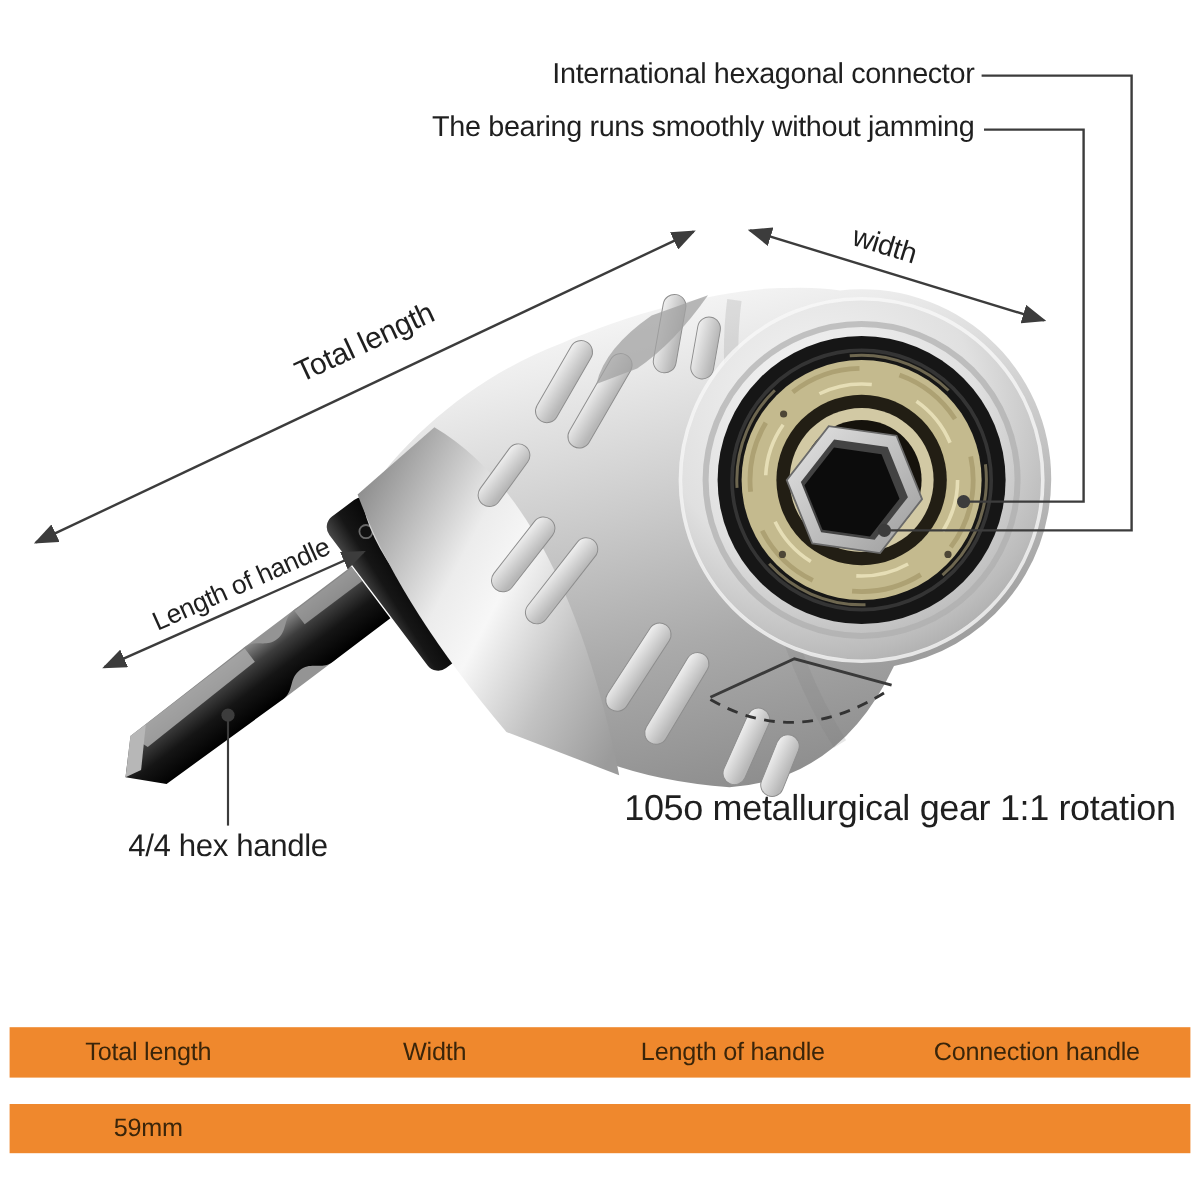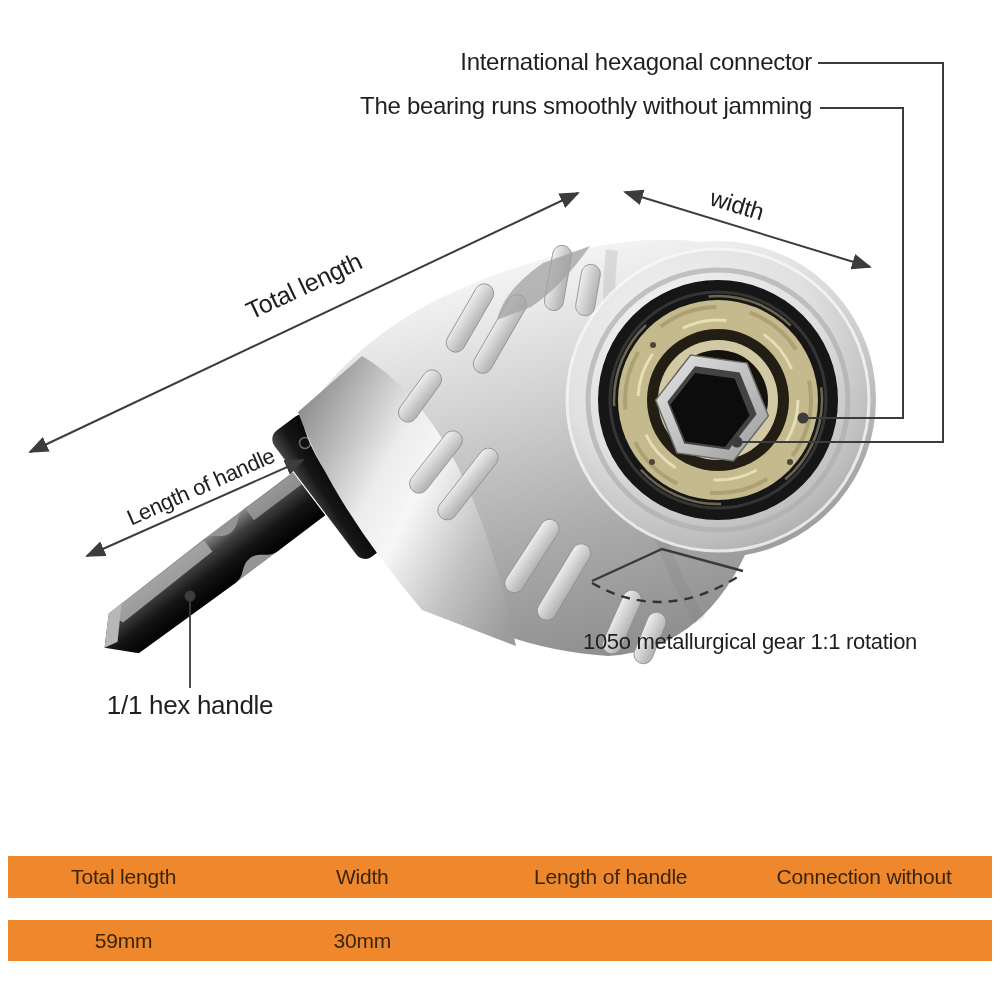--- a/index.html
+++ b/index.html
@@ -11,21 +11,21 @@
     font-family:"Liberation Sans",sans-serif;overflow:hidden;
   }
   .art{position:absolute;left:0;top:0;}
   .label{position:absolute;color:var(--label_text);white-space:nowrap;letter-spacing:-0.3px;}
   .lbl-connector{right:188px;top:48px;font-size:24px;}
   .lbl-bearing{right:188px;top:92px;font-size:24px;}
   .lbl-total-length{left:304px;top:286px;font-size:25px;transform:translate(-50%,-50%) rotate(-25deg);}
   .lbl-width{left:737px;top:205px;font-size:24px;transform:translate(-50%,-50%) rotate(17deg);}
   .lbl-handle-length{left:201px;top:487px;font-size:22px;transform:translate(-50%,-50%) rotate(-24deg);}
   .lbl-hex-handle{left:190px;top:705px;font-size:26px;transform:translate(-50%,-50%);}
-  .lbl-rotation{left:750px;top:642px;font-size:22px;transform:translate(-50%,-50%);text-align:center;}
+  .lbl-rotation{left:750px;top:674px;font-size:30px;transform:translate(-50%,-50%);text-align:center;}
 
   .spec-table{position:absolute;left:8px;top:856px;width:984px;}
   .spec-row{
     display:grid;grid-template-columns:23.5% 25% 25.5% 26%;
     background:var(--accent);color:var(--table_text);
     height:42px;line-height:42px;text-align:center;
     font-size:21px;font-weight:500;letter-spacing:-0.2px;
   }
   .spec-row.vals{margin-top:22px;height:41px;line-height:41px;}
 
@@ -177,29 +177,28 @@
       <path class="angleline" d="M 592,581 L 662,549 L 743,571"></path>
       <path class="anglearc" d="M 592,583 Q 665,625 742,574"></path>
     </g>
   </svg>
 
   <div class="label lbl-bearing">The bearing runs smoothly without jamming</div>
   <div class="label lbl-connector">International hexagonal connector</div>
   <div class="label lbl-total-length">Total length</div>
   <div class="label lbl-width">width</div>
   <div class="label lbl-handle-length">Length of handle</div>
-  <div class="label lbl-hex-handle">1/1 hex handle</div>
+  <div class="label lbl-hex-handle">4/4 hex handle</div>
   <div class="label lbl-rotation">105o metallurgical gear 1:1 rotation</div>
 
   <div class="spec-table">
     <div class="spec-row head">
       <div class="cell">Total length</div>
       <div class="cell">Width</div>
       <div class="cell">Length of handle</div>
-      <div class="cell">Connection without</div>
+      <div class="cell">Connection handle</div>
     </div>
     <div class="spec-row vals">
       <div class="cell">59mm</div>
-      <div class="cell">30mm</div>
     </div>
   </div>
 
 </div>
 
 </body></html>

